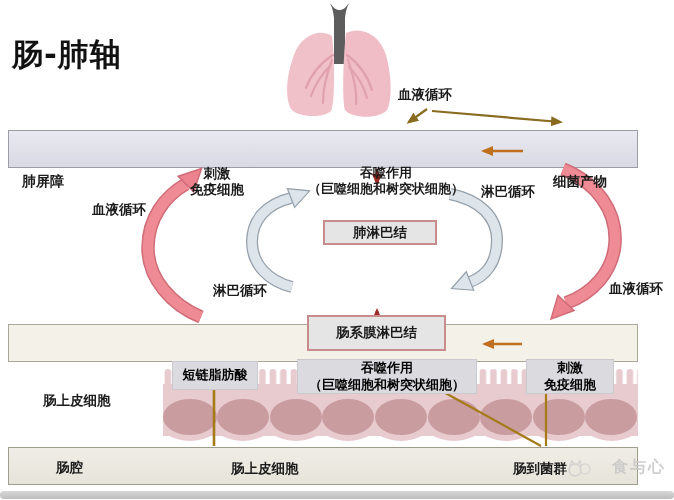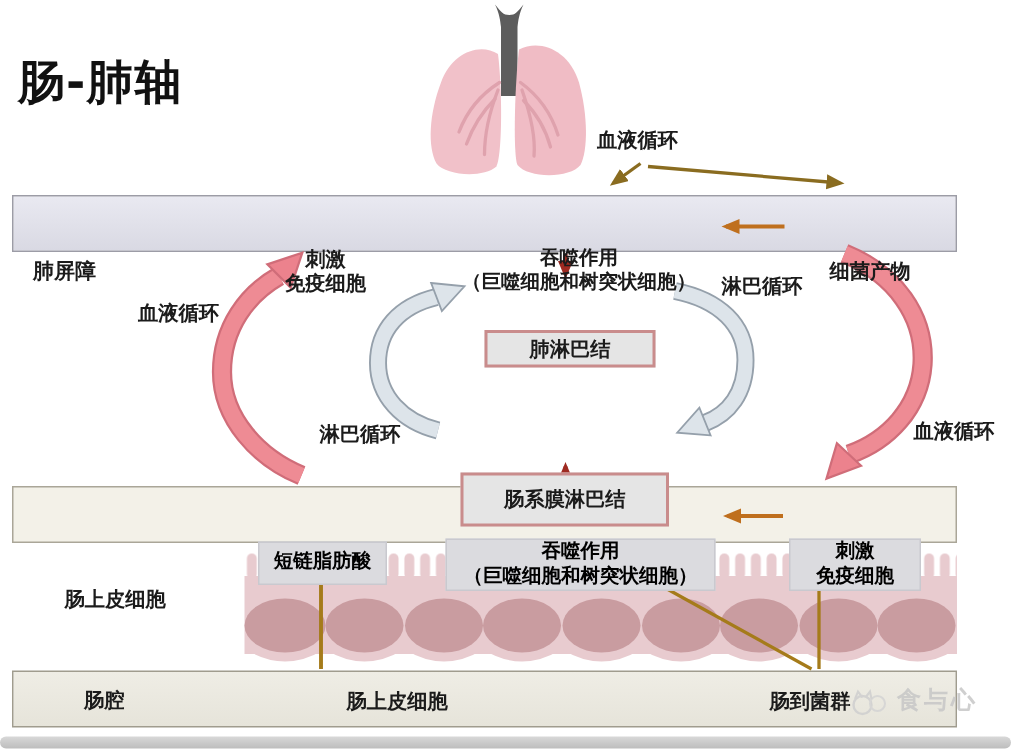--- a/index.html
+++ b/index.html
@@ -28,21 +28,21 @@
     position:absolute;z-index:3;background:#dbdbdf;border:1px solid #c9c9cf;
     box-sizing:border-box;font-weight:bold;font-size:13px;color:#000000;
     white-space:pre-line;line-height:1.25;
   }
   .node{
     position:absolute;z-index:3;background:#e5e5e5;border:2px solid #c98c8c;
     box-sizing:border-box;font-weight:bold;font-size:13.5px;color:#1b1b1b;
   }
   #graphics{position:absolute;left:0;top:0;z-index:2;pointer-events:none;}
   #watermark{
-    position:absolute;left:566px;top:457px;z-index:4;display:flex;align-items:center;gap:6px;
+    position:absolute;left:566px;top:457px;z-index:4;display:flex;align-items:center;gap:20px;
     color:#c7c7c7;font-weight:bold;font-size:16px;letter-spacing:2px;opacity:.85;
   }
   #bottom-strip{
     position:absolute;left:0;top:491px;width:674px;height:8px;z-index:1;
     background:linear-gradient(#d8d8d8,#bdbdbd);border-radius:4px;
   }
 </style>
 </head>
 <body>
 

